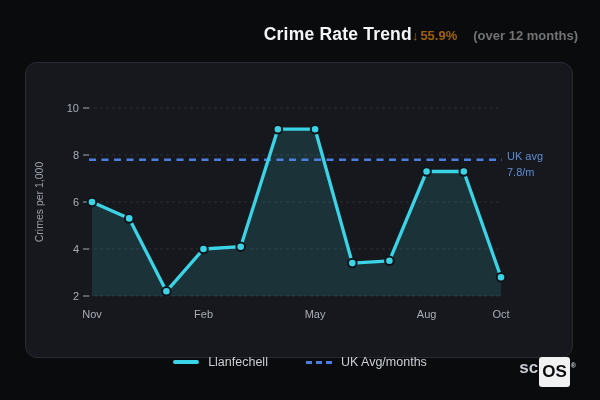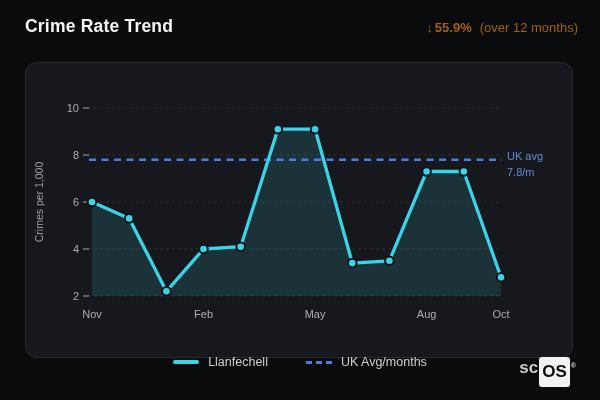--- a/index.html
+++ b/index.html
@@ -3,30 +3,30 @@
 <meta charset="utf-8">
 <style>
   html,body{margin:0;padding:0;}
   body{
     width:600px;height:400px;position:relative;overflow:hidden;
     background:#0a0b0d;
     font-family:"Liberation Sans","DejaVu Sans",sans-serif;
     -webkit-font-smoothing:antialiased;
   }
   .header{
-    position:absolute;left:25px;right:22px;top:16px;
-    display:flex;justify-content:space-between;align-items:baseline;
+    position:absolute;left:25px;right:22px;top:24px;
+    display:flex;justify-content:flex-end;align-items:baseline;
   }
   .title{
     margin:0;font-size:17.5px;font-weight:bold;color:#f4f5f7;letter-spacing:.2px;
   }
   .change-stat{font-size:13px;white-space:nowrap;}
   .change-main{color:#a16207;font-weight:bold;}
   .change-arrow{font-weight:normal;margin-right:2px;}
-  .change-caption{color:#a16207;margin-left:8px;}
+  .change-caption{color:#737373;margin-left:16px;font-weight:bold;}
   .card{
     position:absolute;left:25px;top:62px;width:548px;height:296px;
     background:#16181d;border:1px solid #282b31;border-radius:12px;
     box-sizing:border-box;
   }
   .card svg{display:block;}
   .legend{
     position:absolute;left:0;right:0;top:353px;height:18px;
     display:flex;justify-content:center;align-items:center;gap:14px;
   }

